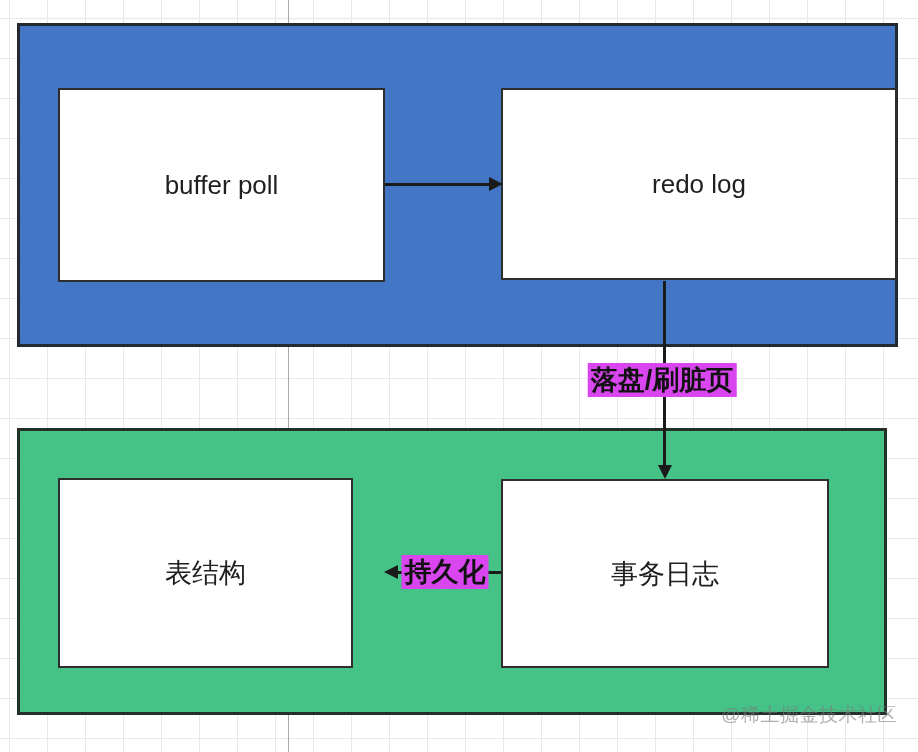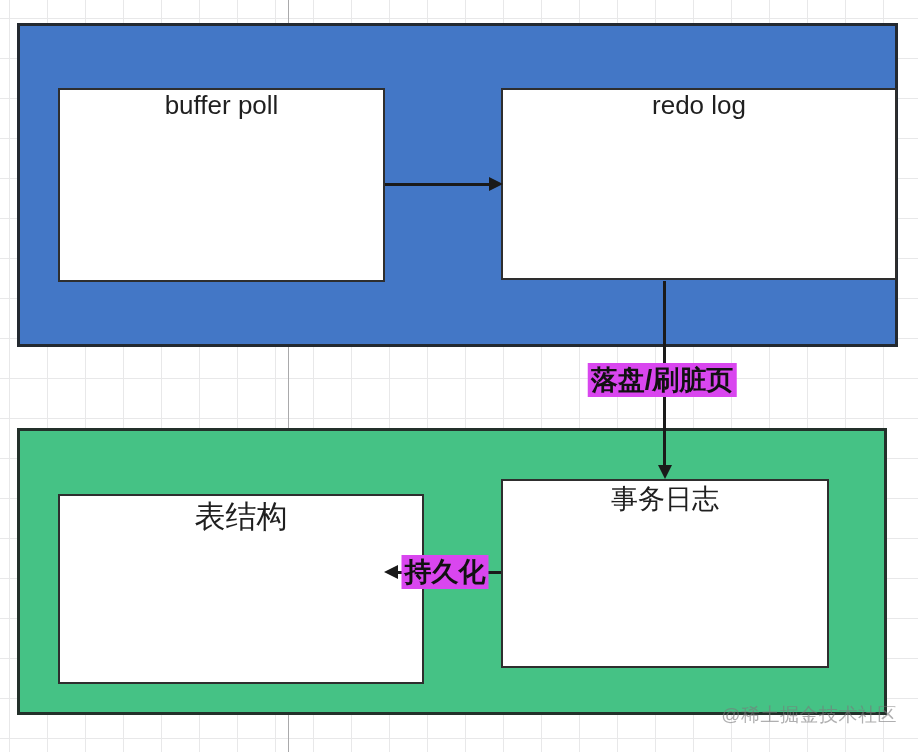--- a/index.html
+++ b/index.html
@@ -47,29 +47,29 @@
     height: 287px;
     background: #45C285;
     border: 3px solid #23302a;
   }
   .node {
     position: absolute;
     box-sizing: border-box;
     background: #ffffff;
     border: 2px solid #2e2e2e;
     display: flex;
-    align-items: flex-start;
+    align-items: center;
     justify-content: center;
     font-size: 26px;
     color: #1f1f1f;
     z-index: 3;
   }
   .node.buffer-pool { left: 58px;  top: 88px;  width: 327px; height: 194px; }
   .node.redo-log    { left: 501px; top: 88px;  width: 396px; height: 192px; }
-  .node.table-structure { left: 58px;  top: 478px; width: 366px; height: 190px; font-size: 31px; margin-top: 16px; }
+  .node.table-structure { left: 58px;  top: 478px; width: 295px; height: 190px; font-size: 27px; }
   .node.transaction-log { left: 501px; top: 479px; width: 328px; height: 189px; font-size: 27px; }
 
   .edge-line {
     position: absolute;
     background: #1a1a1a;
     z-index: 4;
   }
   .edge-line.h { height: 3px; }
   .edge-line.v { width: 3px; }
   .arrowhead {

